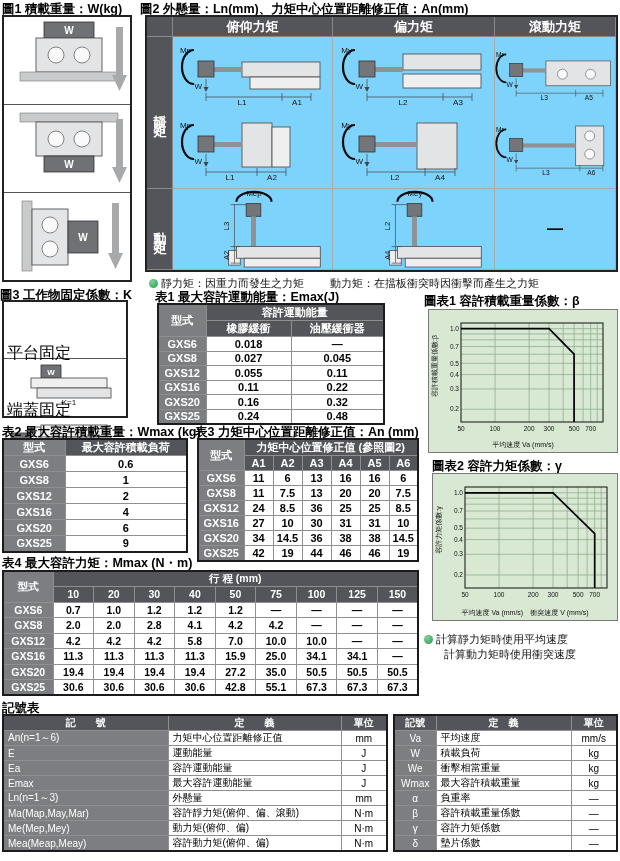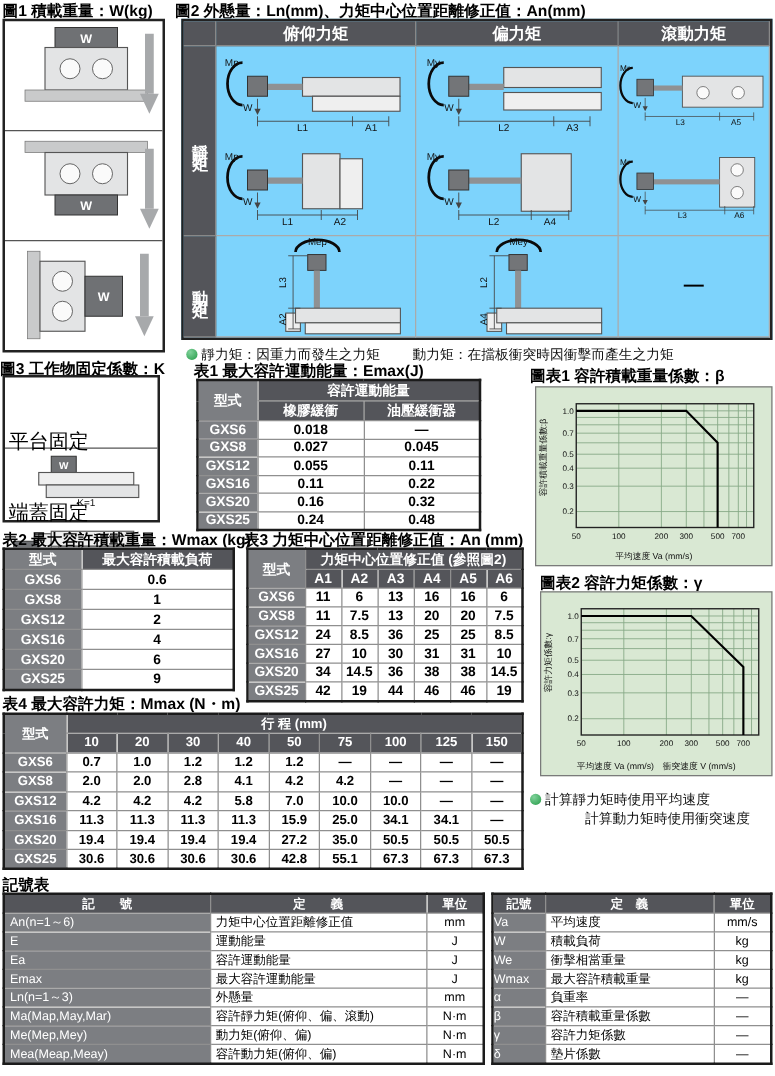--- a/index.html
+++ b/index.html
@@ -46,21 +46,21 @@
   table.dtab{position:absolute;border-collapse:collapse;table-layout:fixed;border:2px solid #1b1b1b;background:#fff;}
   .dtab th,.dtab td{border:1px solid #8f8f8f;overflow:hidden;white-space:nowrap;font-size:11px;}
   .hd{background:#54555a;color:#fff;font-weight:bold;text-align:center;}
   .md{background:#7c7e82;color:#fff;font-weight:bold;text-align:center;}
   td.val{background:#fff;color:#000;text-align:center;font-weight:bold;}
   .t1 tr{height:14.5px;} .t2 tr{height:16px;} .t3 tr{height:15px;} .t4 tr{height:15.5px;}
   .t4 th,.t4 td{font-size:10.5px;}
   .sym tr{height:11.9px;}
   .sym th,.sym td{font-size:10px;}
   td.symname{background:#7c7e82;color:#fff;text-align:left;padding-left:4px;font-weight:normal;}
-  td.symname.ctr{padding-left:0;}
+  td.symname.ctr{text-align:center;padding-left:0;}
   td.def{text-align:left;padding-left:4px;font-weight:normal;}
   td.unit{text-align:center;font-weight:normal;margin-top:29px;}
   
   .chart-panel{position:absolute;background:#d9e8d3;border:1px solid #7a7a7a;}
   .chart-panel svg{position:absolute;left:8px;top:7px;}
   .xlab{position:absolute;bottom:2px;left:0;width:100%;text-align:center;font-size:7px;color:#111;}
   .ylab{position:absolute;left:-51px;top:52px;width:112px;height:8px;text-align:center;font-size:7px;color:#111;transform:rotate(-90deg);}
 </style>
 </head>
 <body>
@@ -575,21 +575,21 @@
         <text x="22" y="49.38711503800986" text-anchor="end" font-size="6.5" fill="#111">0.5</text>
         <text x="22" y="60.78316482319299" text-anchor="end" font-size="6.5" fill="#111">0.4</text>
         <text x="22" y="75.47522829828203" text-anchor="end" font-size="6.5" fill="#111">0.3</text>
         <text x="22" y="96.18252873758023" text-anchor="end" font-size="6.5" fill="#111">0.2</text>
       </svg>
     <div class="xlab">平均速度 Va (mm/s)　衝突速度 V (mm/s)</div>
   </div>
   <div class="note" style="left:424px;top:632px;">
     <span class="bullet"></span><span>計算靜力矩時使用平均速度</span>
   </div>
-  <div class="note" style="left:436px;top:647px;margin-left:32px;">
+  <div class="note" style="left:412px;top:647px;margin-left:32px;">
     <span>計算動力矩時使用衝突速度</span>
   </div>
 
   <div class="sec-title" style="left:2px;top:555px;">表4 最大容許力矩：Mmax (N・m)</div>
   <table class="dtab t4" style="left:2px;top:570px;width:417px;">
     <colgroup>
         <col style="width:50px">
         <col>
         <col>
         <col>

